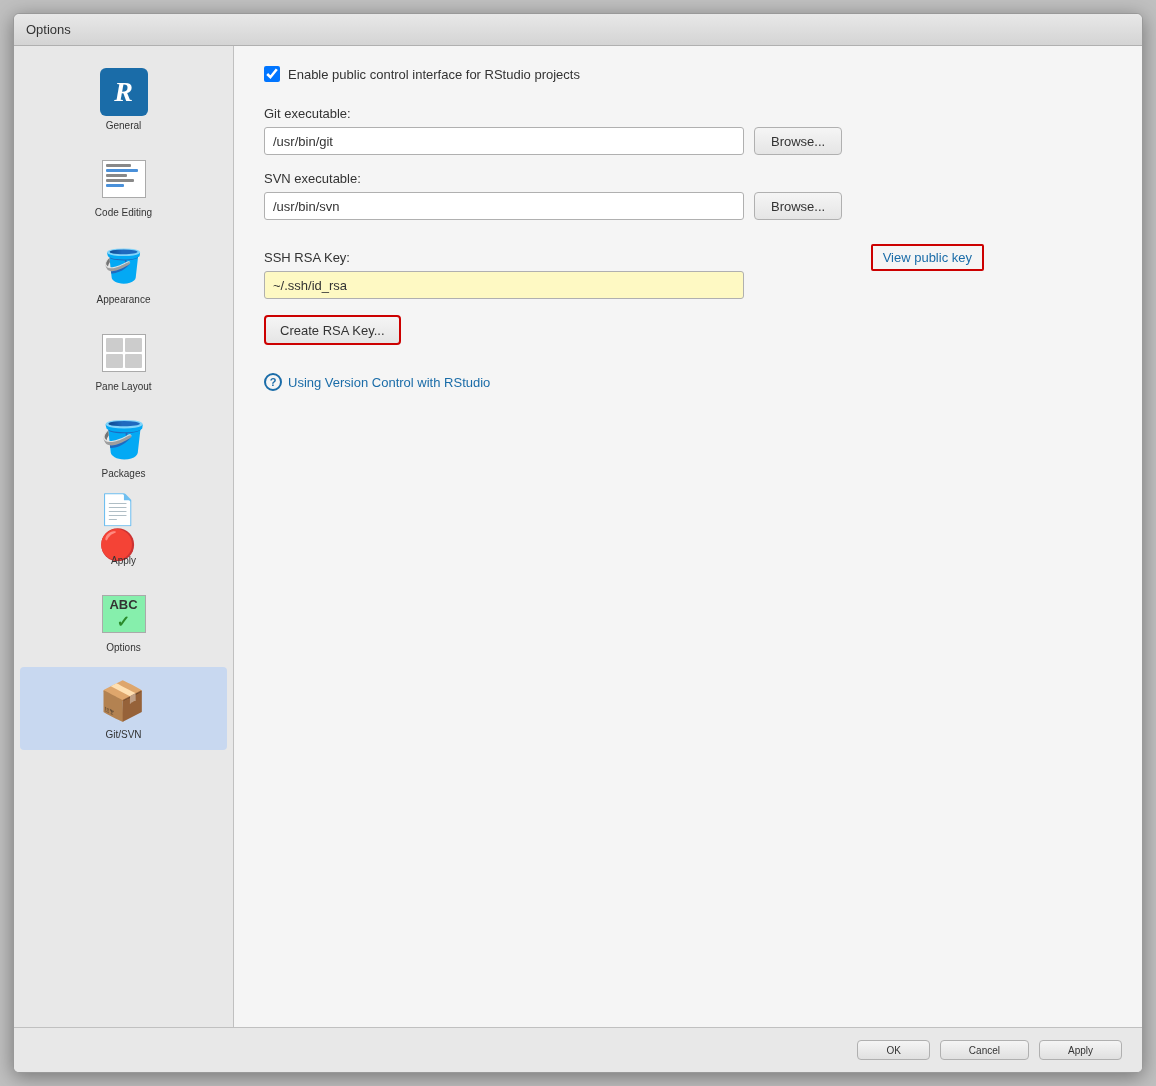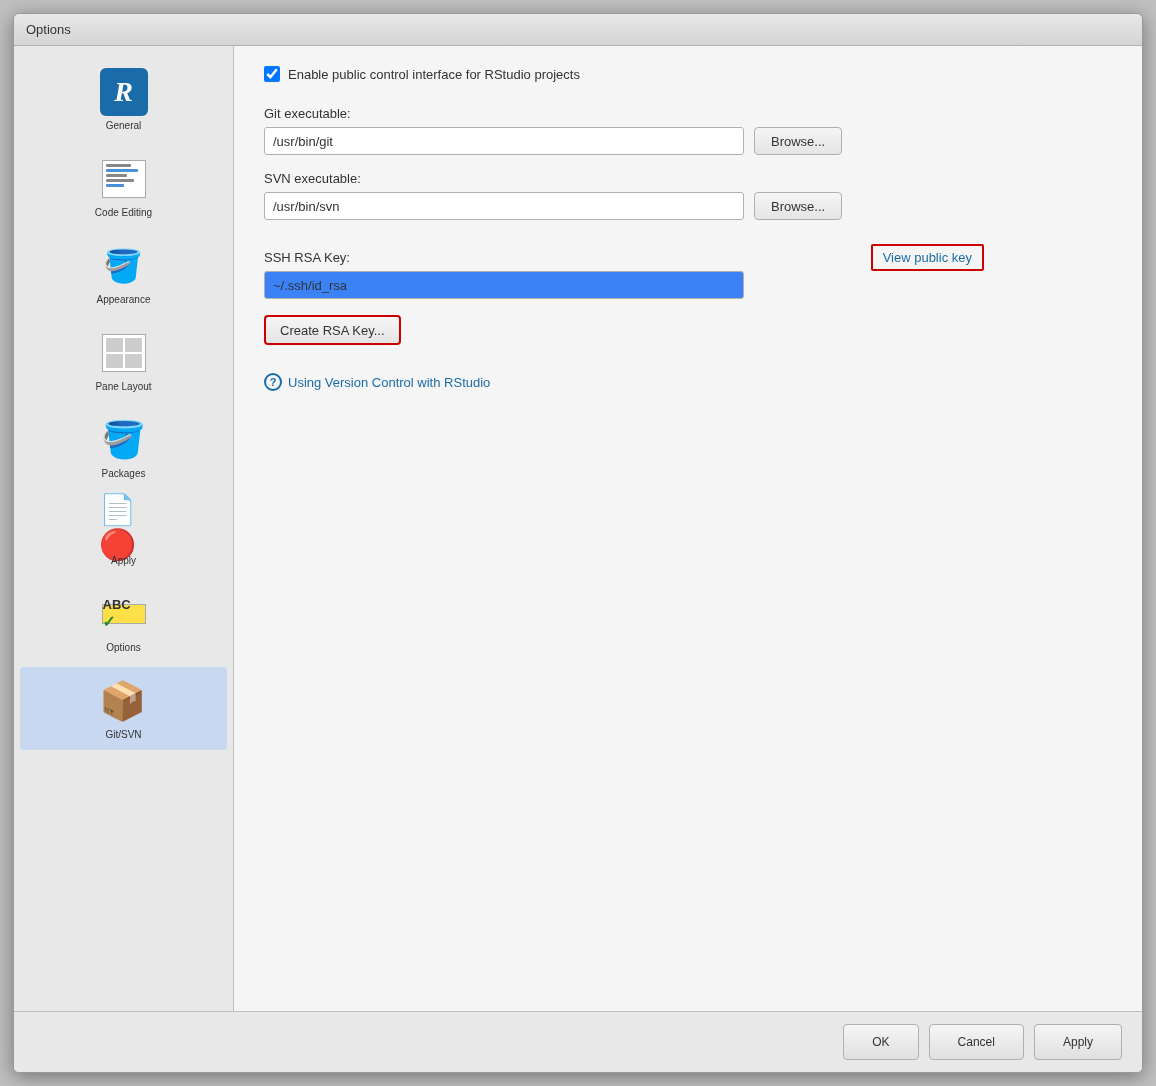--- a/index.html
+++ b/index.html
@@ -171,26 +171,26 @@
     }
 
     
     .sweave-icon {
       font-size: 30px;
     }
 
     
     .spelling-icon {
       width: 44px;
-      height: 20px;
-      background: #fde047;
+      height: 38px;
+      background: #86efac;
       border: 1px solid #aaa;
       display: flex;
       flex-direction: column;
-      align-items: flex-start;
+      align-items: center;
       justify-content: center;
       font-size: 14px;
       font-weight: bold;
       color: #333;
       position: relative;
     }
 
     .spelling-check {
       color: #2a8a2a;
       font-size: 16px;
@@ -302,21 +302,21 @@
       display: flex;
       align-items: center;
       gap: 10px;
     }
 
     .ssh-path-input {
       flex: 1;
       max-width: 480px;
       height: 28px;
       border: 1px solid #b0b0b0;
-      background: #3b82f6;
+      background: #fef9c3;
       padding: 0 8px;
       font-size: 13px;
       color: #333;
       border-radius: 3px;
       outline: none;
     }
 
     .create-rsa-btn {
       height: 30px;
       padding: 0 14px;
@@ -364,26 +364,26 @@
       background: #e8e8e8;
       border-top: 1px solid #c0c0c0;
       padding: 12px 20px;
       display: flex;
       justify-content: flex-end;
       gap: 10px;
       flex-shrink: 0;
     }
 
     .footer-button {
-      height: 36px;
+      height: 20px;
       padding: 0 28px;
       background: linear-gradient(to bottom, #f5f5f5, #e0e0e0);
       border: 1px solid #b0b0b0;
       border-radius: 4px;
-      font-size: 12px;
+      font-size: 10px;
       color: #333;
       cursor: pointer;
     }
   </style>
 </head>
 <body>
 
 <div class="window">
 
   <div class="title-bar">

